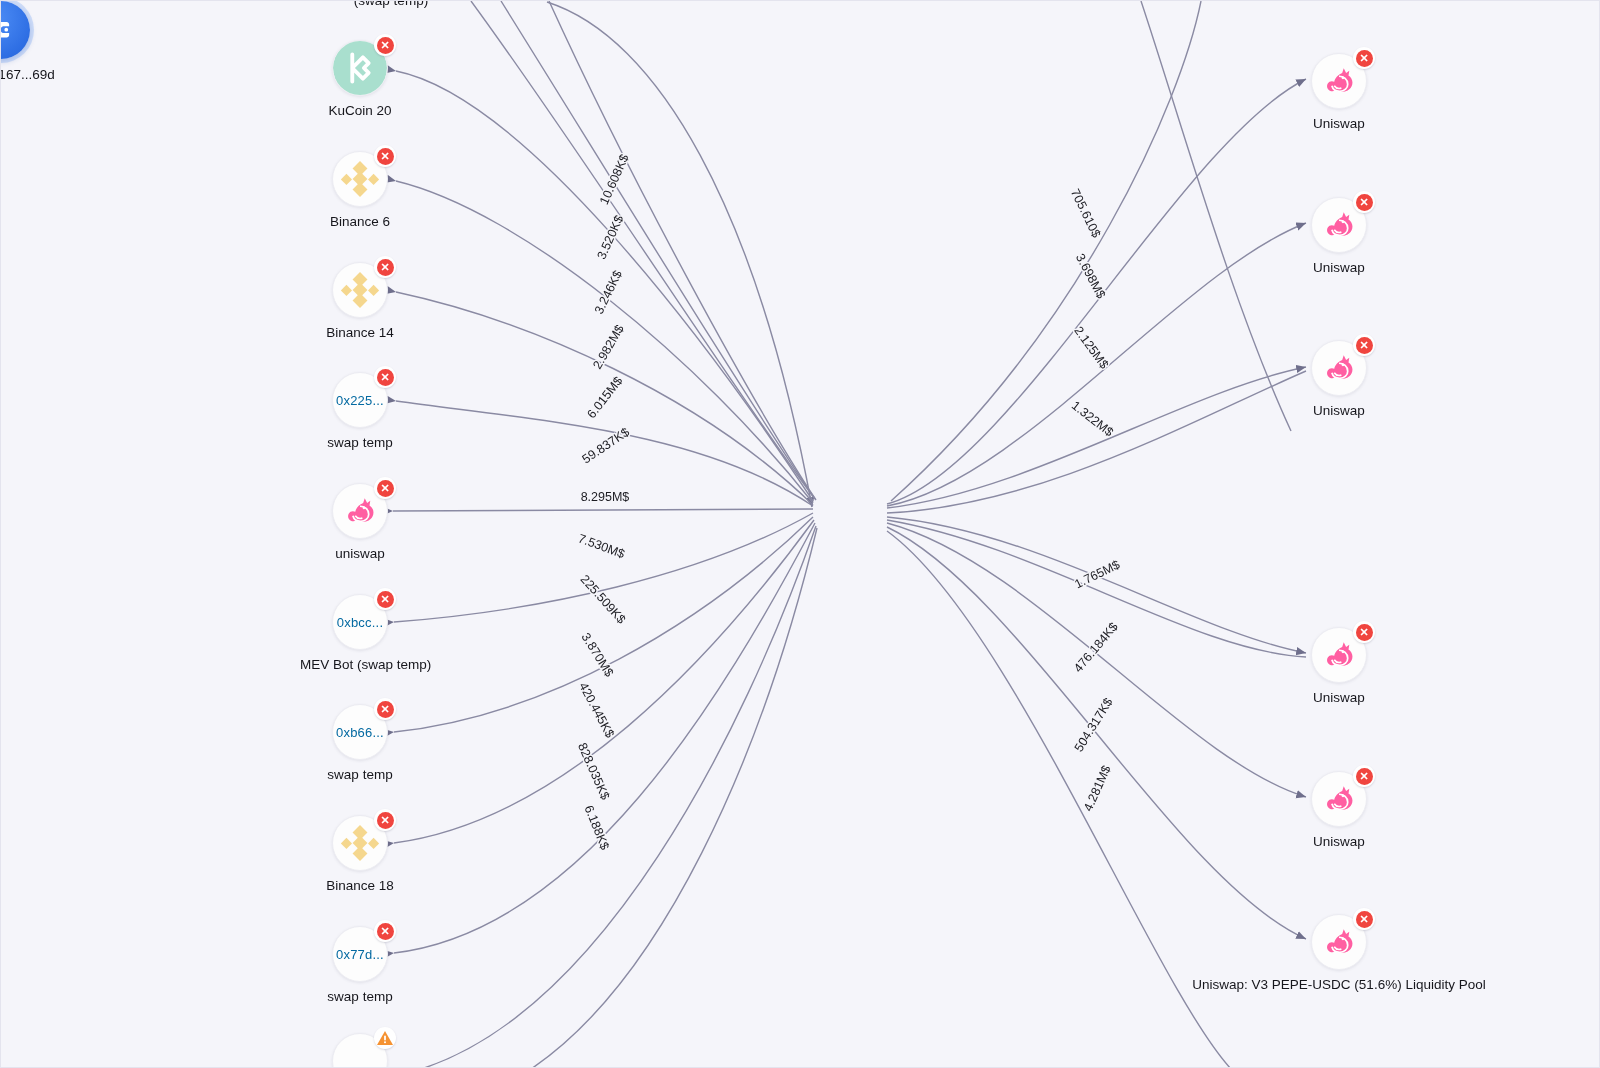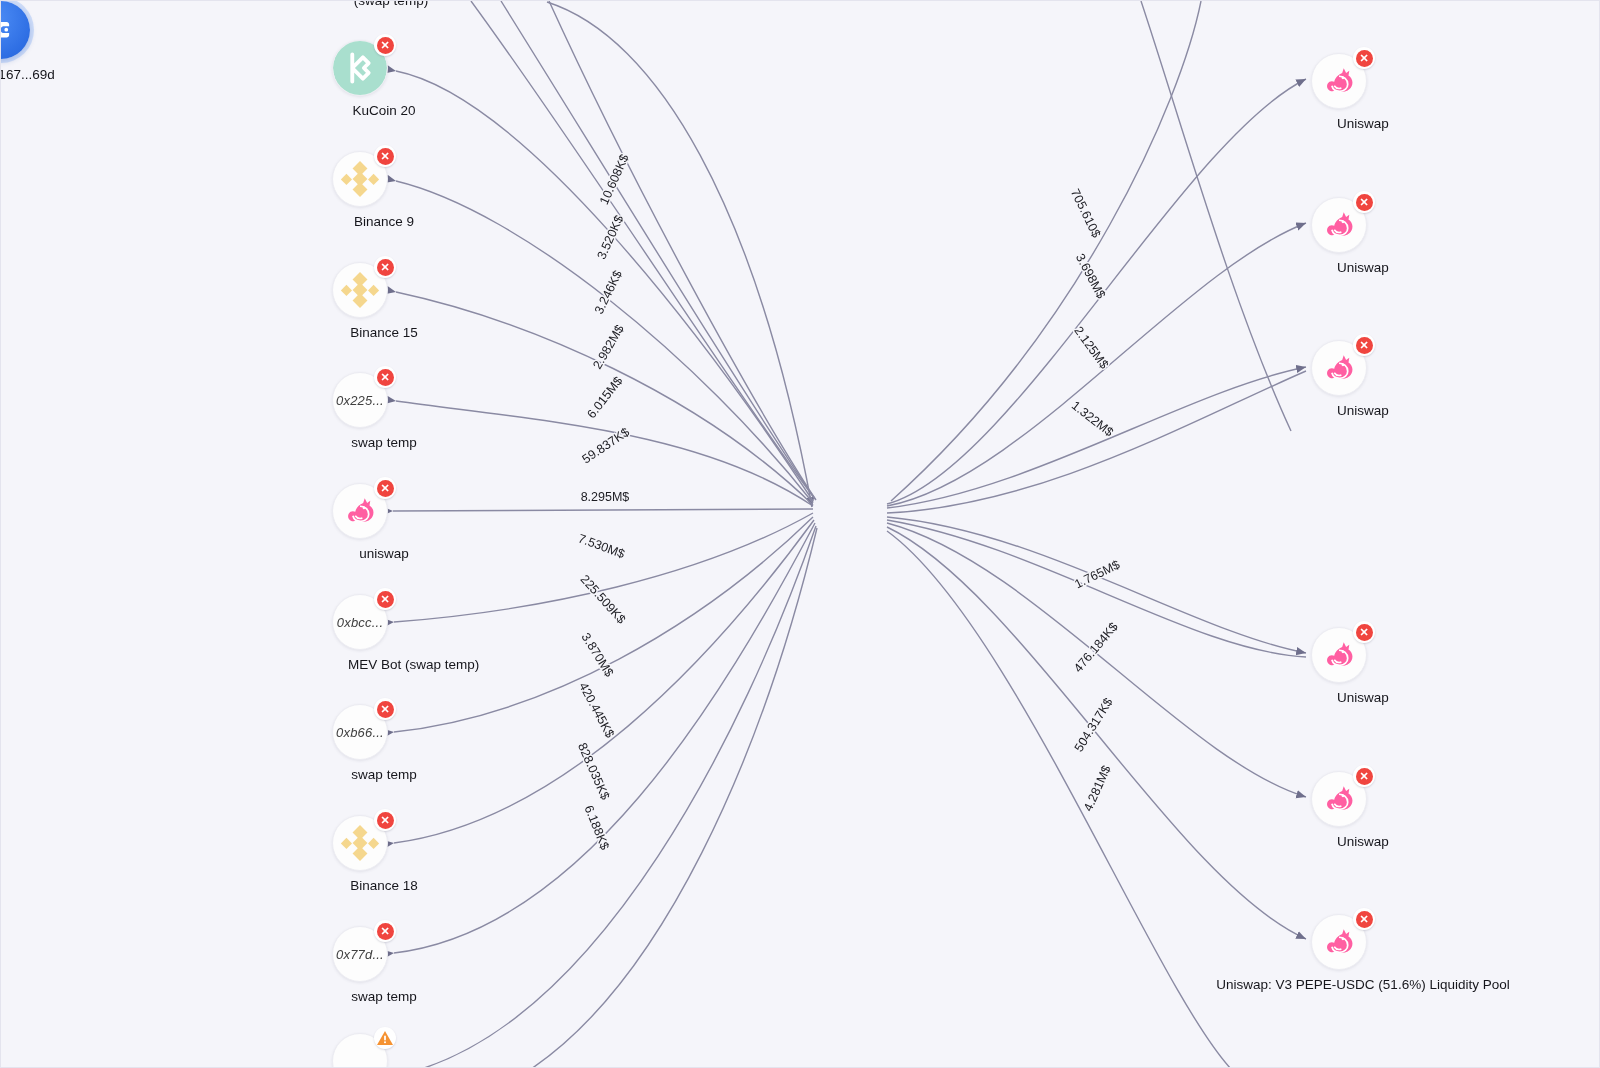--- a/index.html
+++ b/index.html
@@ -52,27 +52,25 @@
   .node-circle .inner {
     width: 56px; height: 56px; border-radius: 50%;
     display: flex; align-items: center; justify-content: center;
     overflow: hidden;
   }
   .node-label {
     margin-top: 7px;
     font-size: 13.5px;
     color: #16161c;
     white-space: nowrap;
-    margin-left: 48px;
   }
   .addr-text {
     font-size: 13px;
-    color: #404040;
+    color: #0369a1;
     letter-spacing: .2px;
-    font-style: italic;
   }
   .badge {
     position: absolute;
     top: -7px; right: -9px;
     width: 22px; height: 22px;
     border-radius: 50%;
     background: #ffffff;
     display: flex; align-items: center; justify-content: center;
     box-shadow: 0 1px 2px rgba(60,60,90,.18);
   }
@@ -202,40 +200,40 @@
       <rect x="35" y="20" width="9" height="9" transform="rotate(45 39.5 24.5)"></rect>
       <rect x="18" y="30" width="12" height="12" transform="rotate(45 24 36)"></rect>
       <rect x="18" y="18" width="12" height="12" transform="rotate(45 24 24)"></rect>
     </g>
   </svg>
           </div>
        <div class="badge">
             <span class="dot">✕</span>
           </div>
      </div>
-     <div class="node-label">Binance 9</div>
+     <div class="node-label">Binance 6</div>
       </div>
       <div class="node" style="left: 359px; top: 261px;">
         <div class="node-circle">
        <div class="inner">
             <svg width="42" height="42" viewBox="0 0 48 48">
     <g fill="#f5d78e">
       <rect x="18" y="6" width="12" height="12" transform="rotate(45 24 12)"></rect>
       <rect x="4" y="20" width="9" height="9" transform="rotate(45 8.5 24.5)"></rect>
       <rect x="35" y="20" width="9" height="9" transform="rotate(45 39.5 24.5)"></rect>
       <rect x="18" y="30" width="12" height="12" transform="rotate(45 24 36)"></rect>
       <rect x="18" y="18" width="12" height="12" transform="rotate(45 24 24)"></rect>
     </g>
   </svg>
           </div>
        <div class="badge">
             <span class="dot">✕</span>
           </div>
      </div>
-     <div class="node-label">Binance 15</div>
+     <div class="node-label">Binance 14</div>
       </div>
       <div class="node" style="left: 359px; top: 371px;">
         <div class="node-circle">
        <div class="inner">
             <span class="addr-text">0x225...</span>
           </div>
        <div class="badge">
             <span class="dot">✕</span>
           </div>
      </div>

